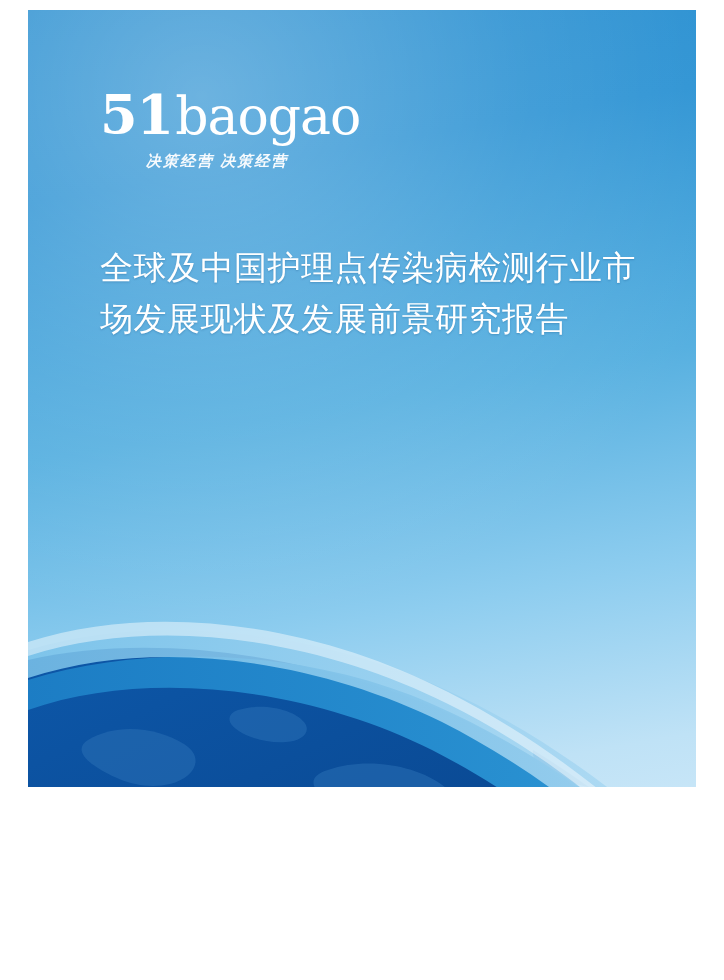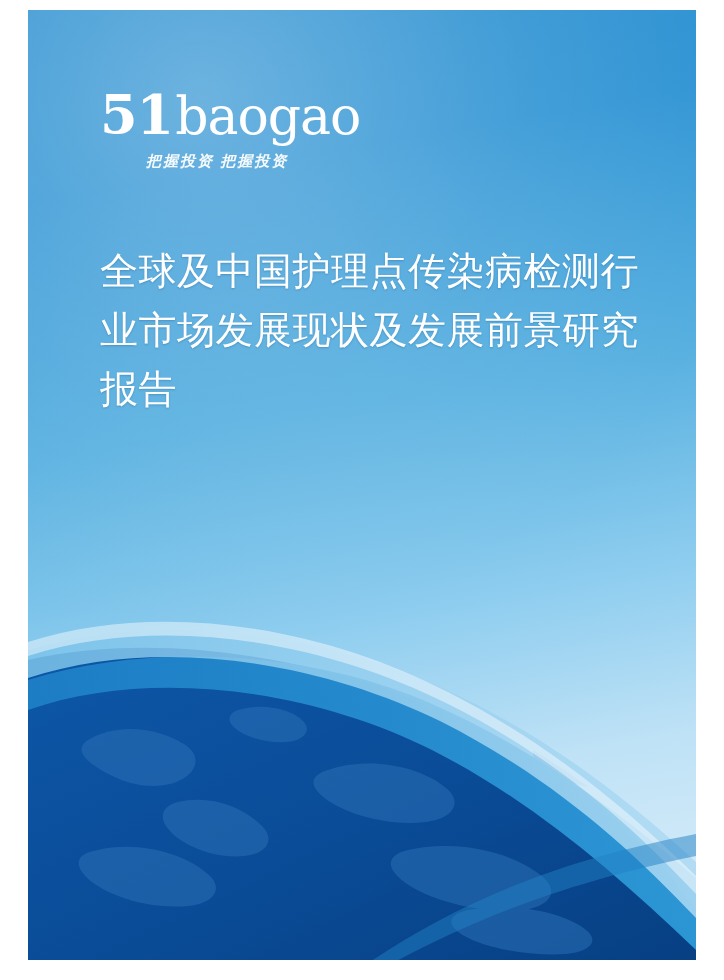--- a/index.html
+++ b/index.html
@@ -6,21 +6,21 @@
     margin: 0;
     padding: 0;
     background: #ffffff;
   }
   body {
     font-family: "Liberation Sans", sans-serif;
   }
   .cover {
     position: relative;
     width: 724px;
-    height: 960px;
+    height: 787px;
     overflow: hidden;
     background: #ffffff;
   }
   
   .panel {
     position: absolute;
     left: 28px;
     top: 10px;
     width: 668px;
     height: 960px;
@@ -91,21 +91,21 @@
     font-style: italic;
     opacity: 0.95;
   }
 
   
   .title {
     position: absolute;
     left: 72px;
     top: 232px;
     width: 560px;
-    font-size: 38px;
+    font-size: 33px;
     line-height: 1.55;
     color: #ffffff;
     font-weight: 400;
     letter-spacing: 0.5px;
     text-shadow: 0 1px 2px rgba(0,60,110,0.25);
   }
 </style>
 </head>
 <body>
 
@@ -156,19 +156,19 @@
 
         <path d="M330,560 C420,498 520,452 668,424 L668,446 C528,474 432,516 352,560 Z" fill="#1f7fc4" opacity="0.5"></path>
       </svg>
     </div>
 
     <div class="logo">
       <div class="logo-main">
         <span class="logo-num">51</span>
         <span class="logo-word">baogao</span>
       </div>
-      <div class="logo-sub">把握投资 把握投资</div>
+      <div class="logo-sub">决策经营 决策经营</div>
     </div>
 
     <div class="title">全球及中国护理点传染病检测行业市场发展现状及发展前景研究报告</div>
 
   </div>
 </div>
 
 </body></html>

